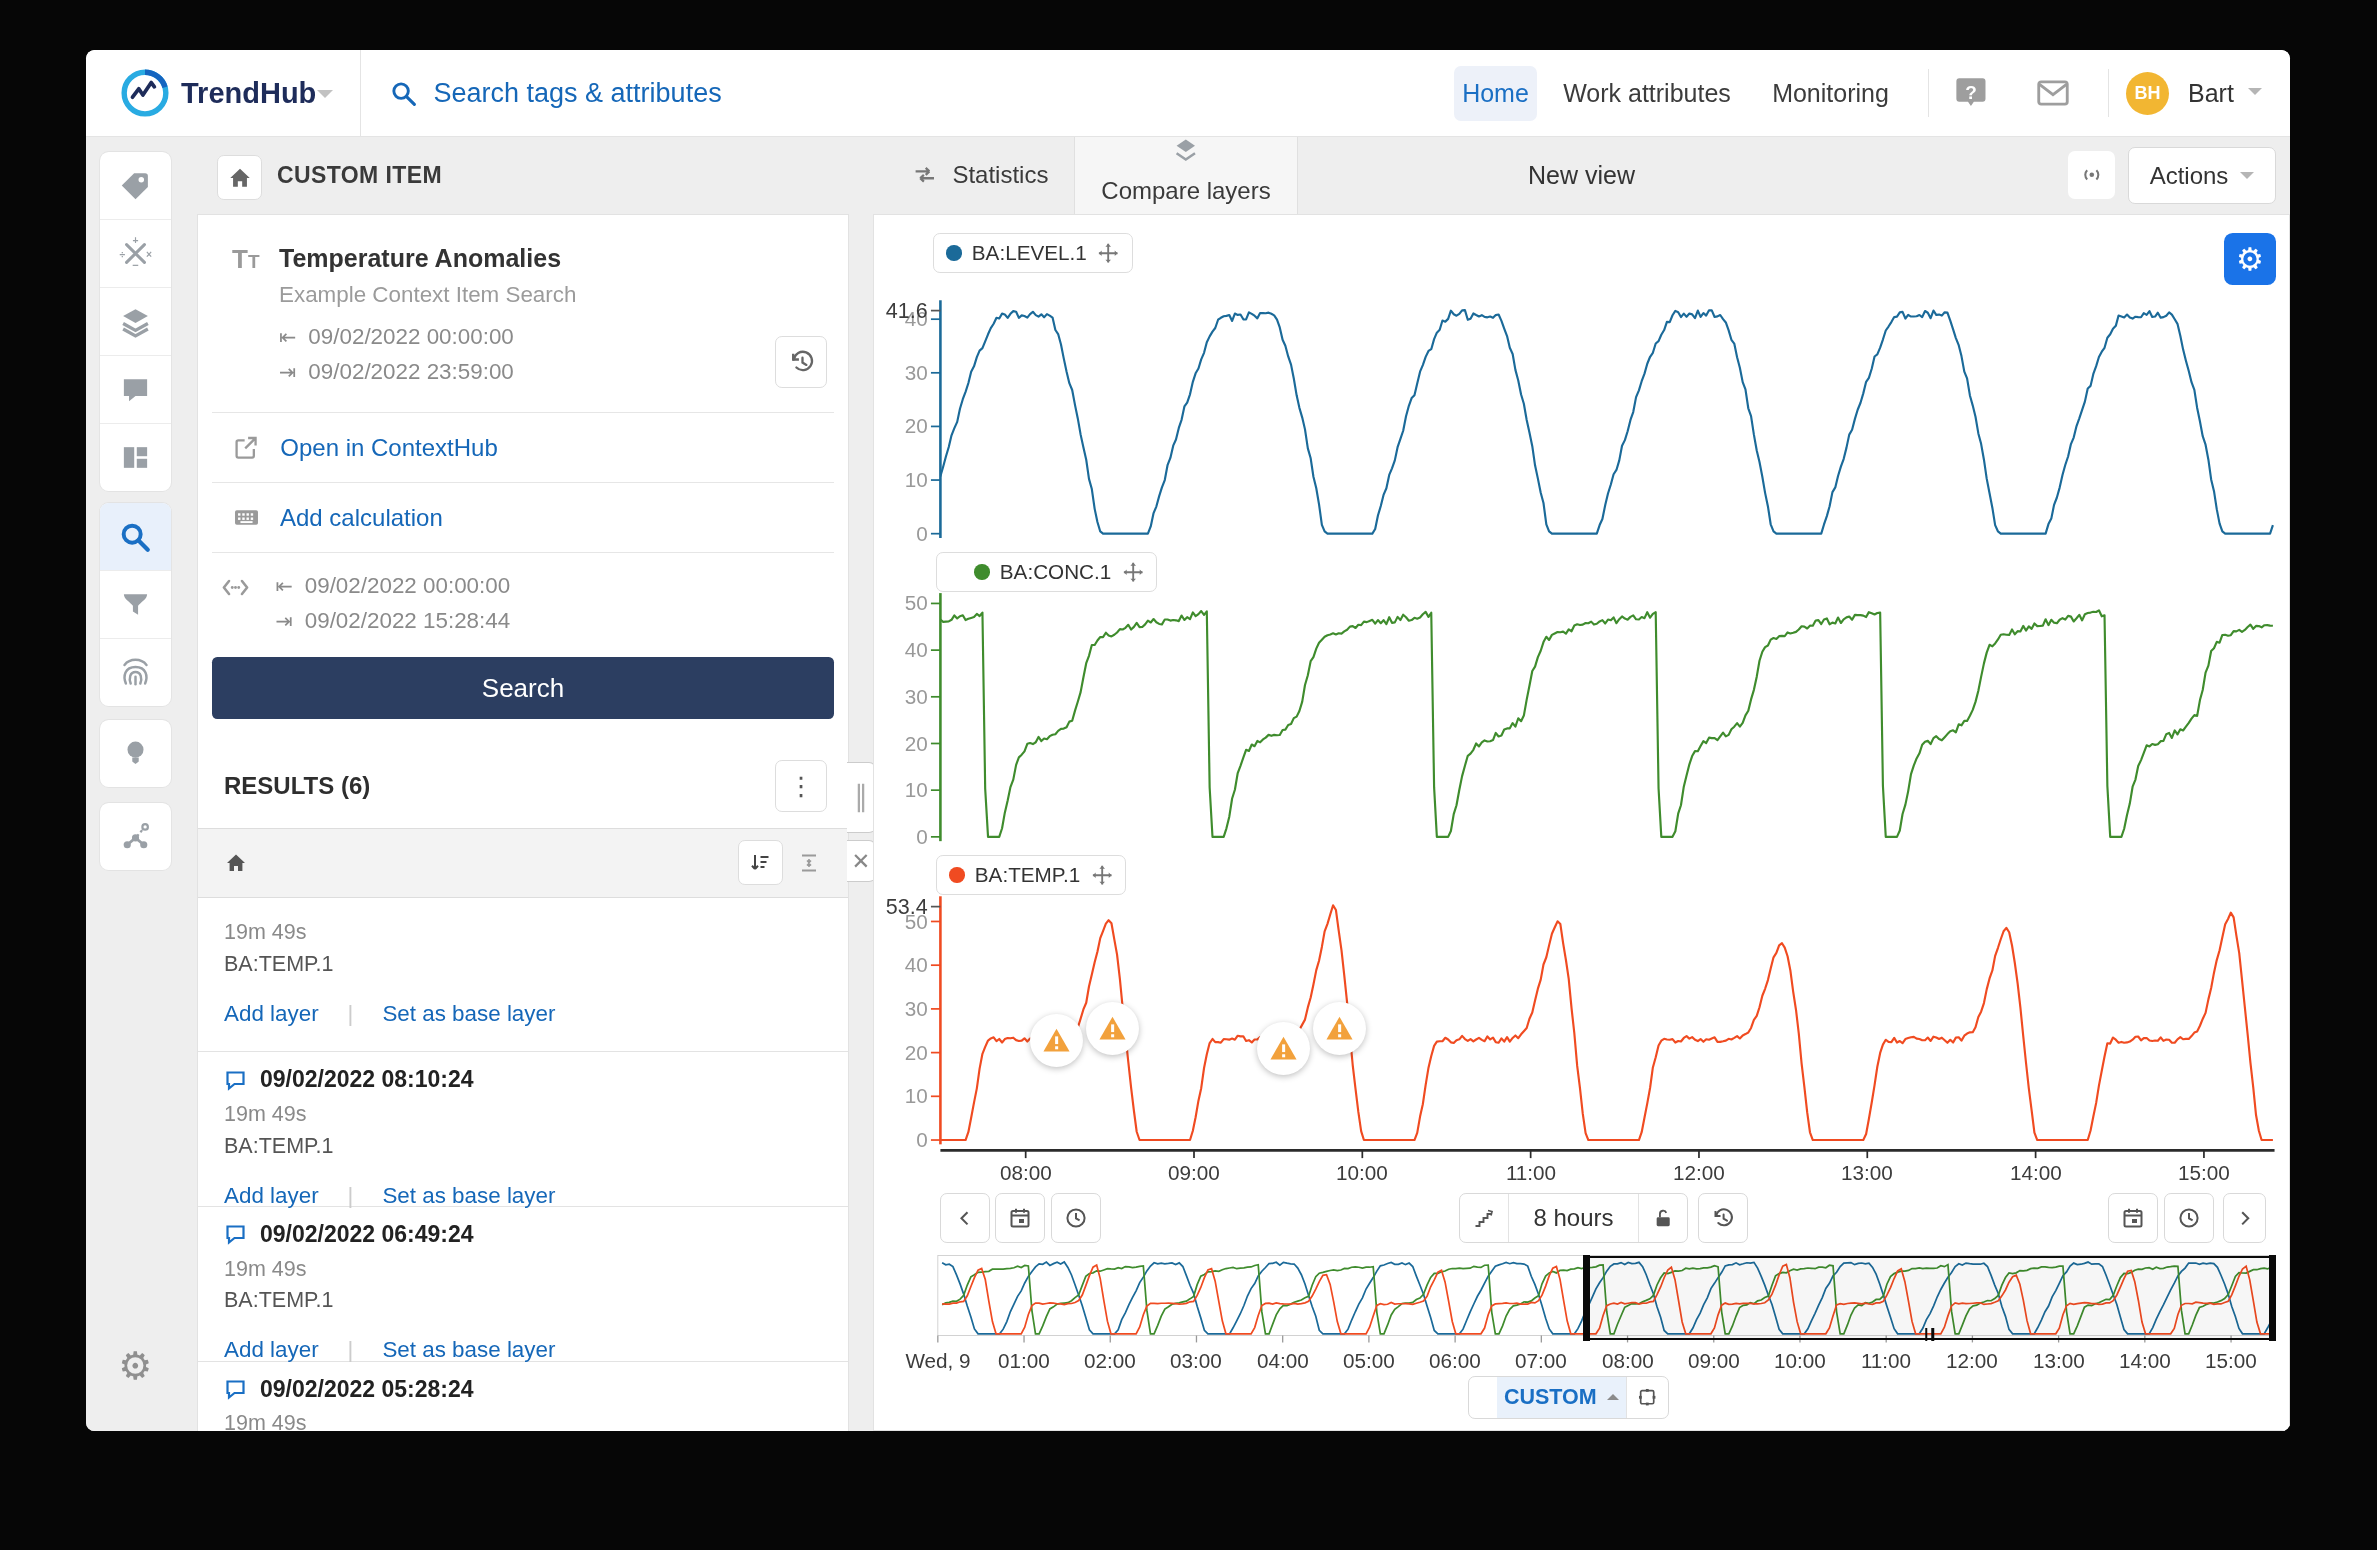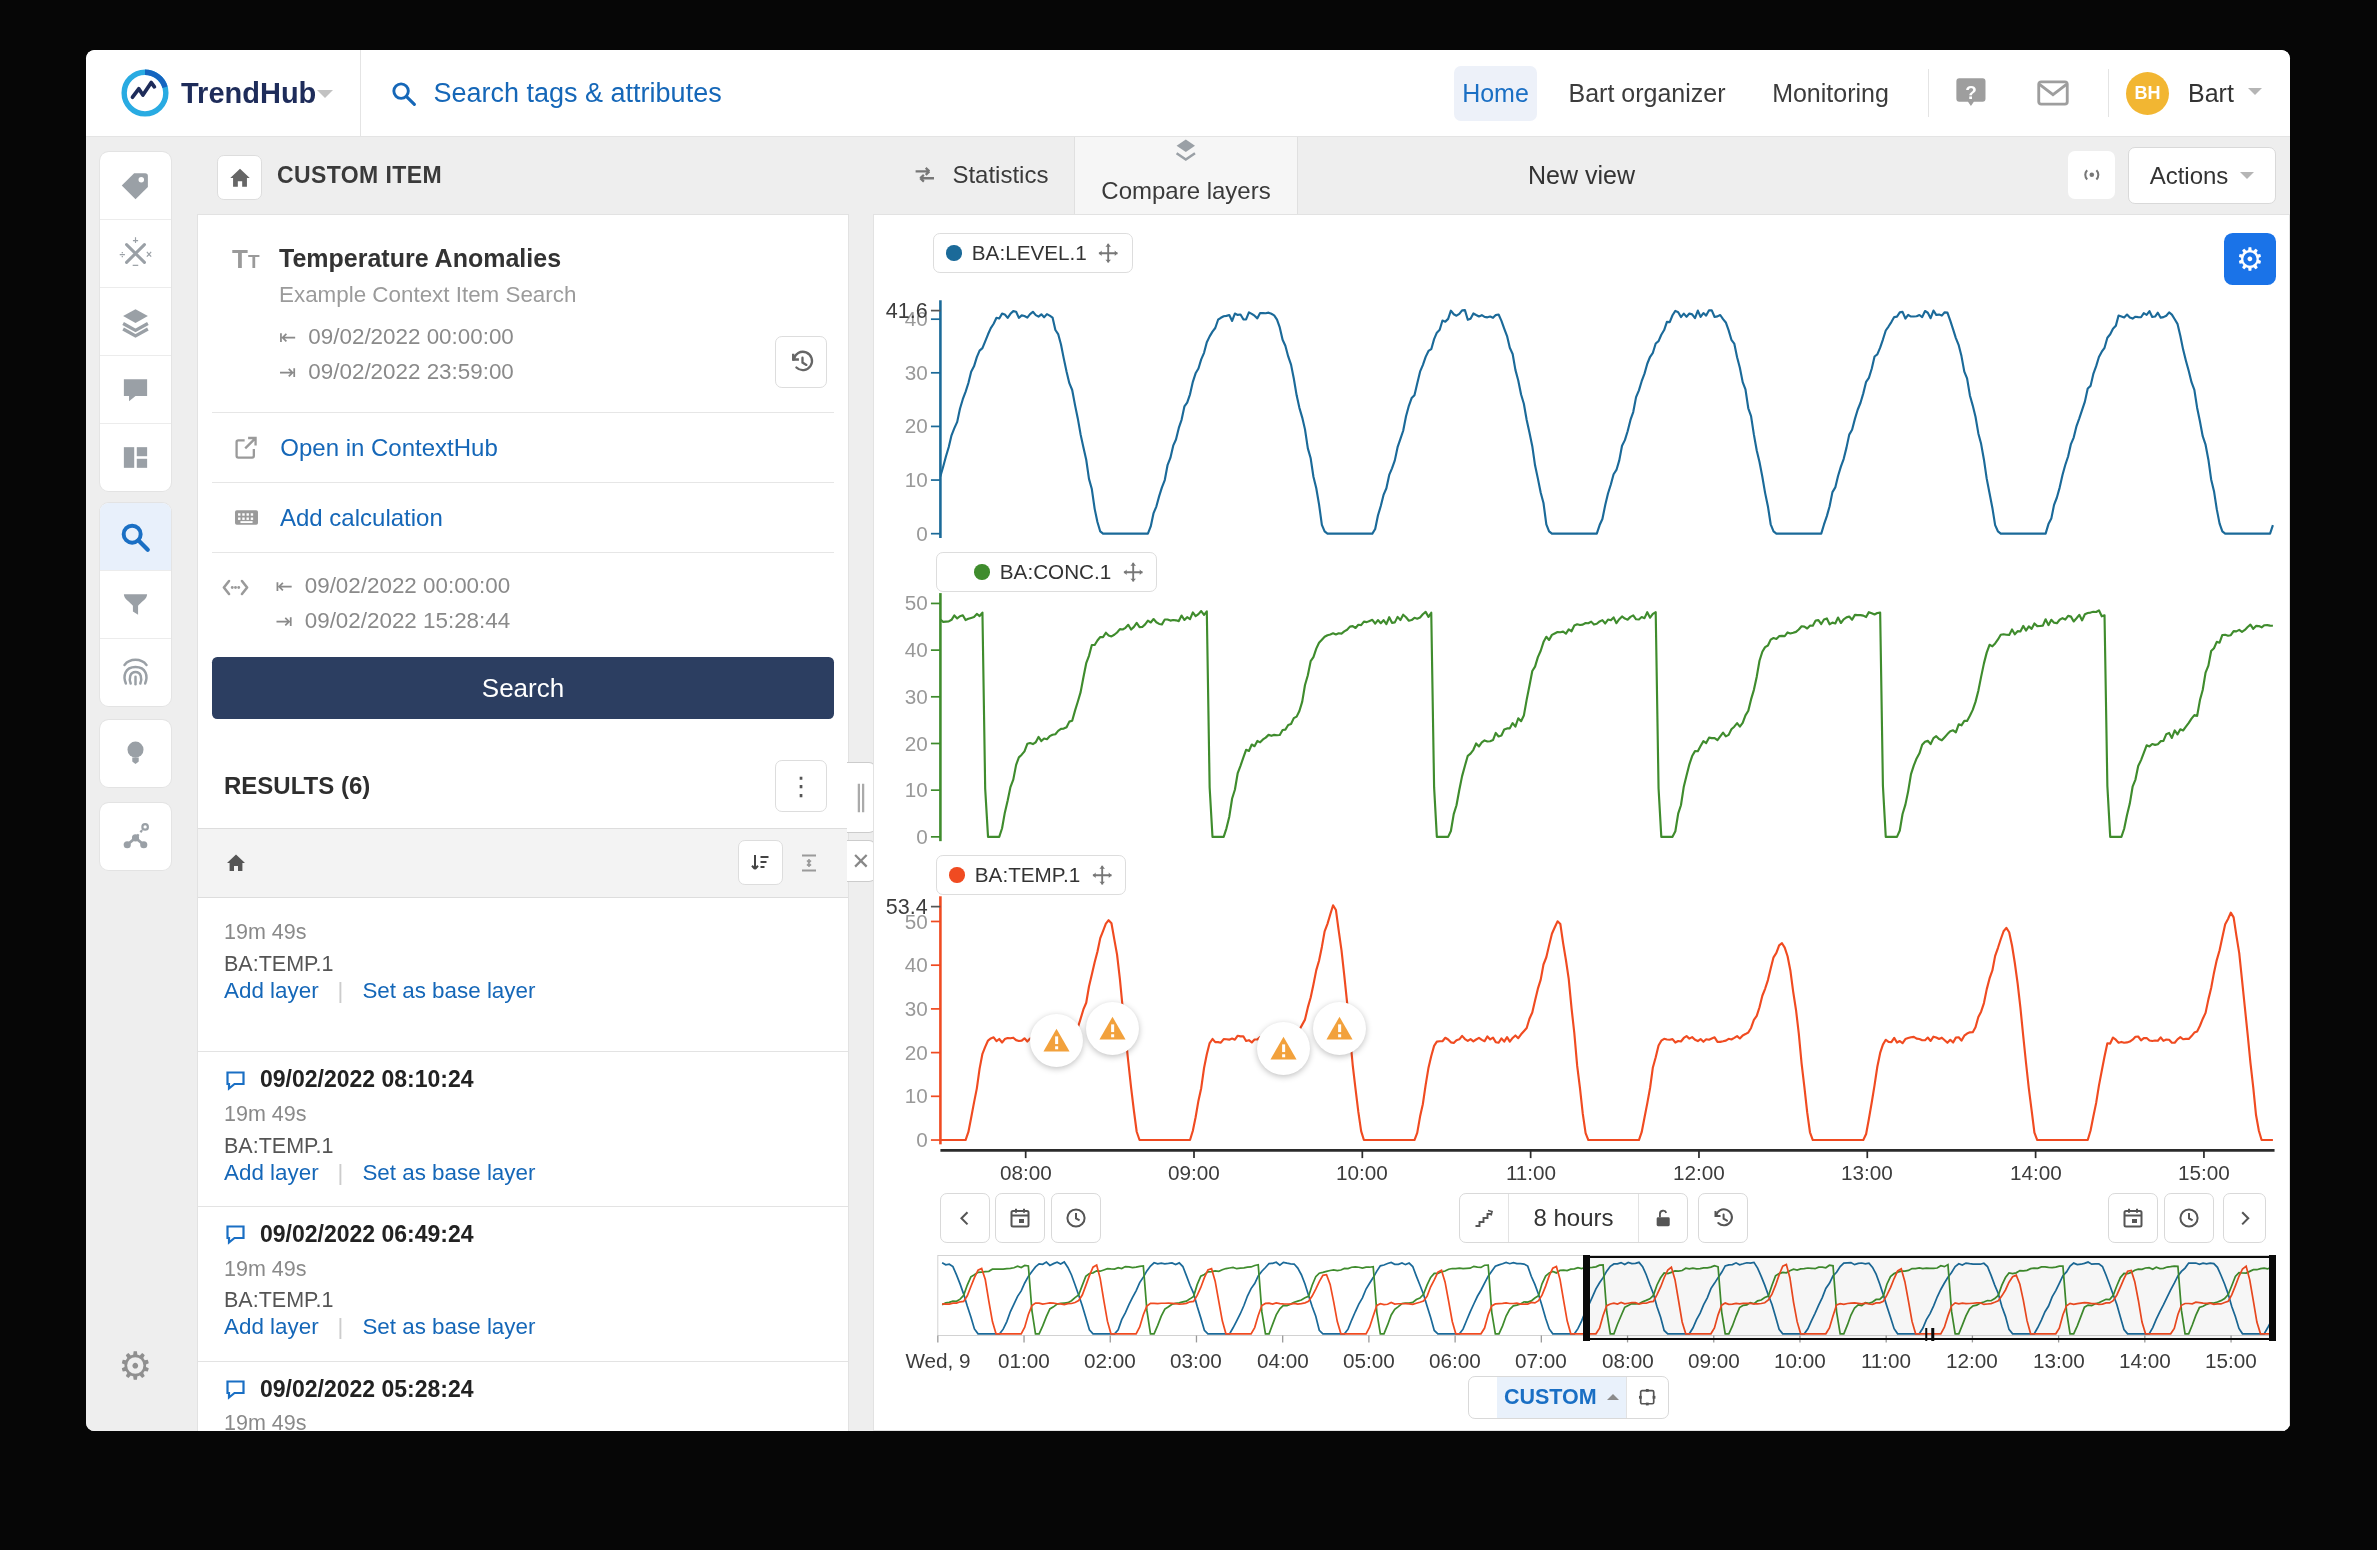--- a/index.html
+++ b/index.html
@@ -44,21 +44,21 @@
   .search-btn{margin:17px 13.8px 0 13.8px;height:62px;background:#2c3e61;border-radius:5.2px;color:#fff;
     font-size:26px;display:flex;align-items:center;justify-content:center;cursor:pointer;}
   .sq-btn{width:50px;height:50px;background:#fff;border:0.9px solid #ddd;border-radius:6.9px;display:flex;align-items:center;justify-content:center;cursor:pointer;}
   .res-head-row{display:flex;justify-content:space-between;align-items:center;margin:41px 20.7px 0 26px;}
   .res-table-head{margin-top:15.5px;height:68px;background:#f3f3f3;border-top:0.9px solid #ddd;border-bottom:0.9px solid #ddd;
     display:flex;align-items:center;justify-content:space-between;padding:0 17px 0 26px;}
   .result-item{border-bottom:0.9px solid #e3e3e3;padding:13.8px 13.8px 0 26px;height:140px;}
   .ri-row1{display:flex;align-items:center;gap:12px;font-size:23px;font-weight:700;color:#222;}
   .ri-dur{margin-top:8.6px;color:#8a8a8a;font-size:21.5px;}
   .ri-tag{margin-top:6.9px;color:#555;font-size:21.5px;}
-  .ri-links{margin-top:1px;font-size:22.4px;color:#1567b8;display:flex;gap:19px;align-items:center;}
+  .ri-links{margin-top:24px;font-size:22.4px;color:#1567b8;display:flex;gap:29px;align-items:center;}
   .ri-sep{color:#ccc;}
   
   .split-tab{position:absolute;left:761px;width:27.6px;background:#fff;border:0.9px solid #ccc;border-left:none;
     border-radius:0 6.9px 6.9px 0;display:flex;align-items:center;justify-content:center;color:#888;}
   
   .main{position:absolute;left:787px;top:0;right:0;bottom:0;}
   .main-toolbar{position:absolute;left:0;top:0;right:0;height:78px;display:flex;align-items:center;}
   .tb-item{display:flex;align-items:center;gap:13.8px;font-size:24px;color:#3a3a3a;height:78px;padding:0 26px;cursor:pointer;}
   .tb-div{width:0.9px;height:78px;background:#e0e0e0;}
   .view-title{position:absolute;left:50%;transform:translateX(-50%);top:0;height:78px;line-height:78px;font-size:25px;color:#333;}
@@ -112,21 +112,21 @@
     <div class="nav-caret"></div>
     <div class="nav-divider" style="left:274px"></div>
     <div class="search-row">
       <svg width="29" height="29" viewBox="0 0 24 24">
         <circle cx="10" cy="10" r="6" fill="none" stroke="#1567b8" stroke-width="2.4"></circle>
         <path d="M14.5 14.5L21 21" stroke="#1567b8" stroke-width="2.6" stroke-linecap="round"></path>
       </svg>
       <span>Search tags &amp; attributes</span>
     </div>
     <div class="nav-tab active" style="left:1368px;width:83px">Home</div>
-    <div class="nav-tab" style="left:1475px;width:172px">Bart organizer</div>
+    <div class="nav-tab" style="left:1475px;width:172px">Work attributes</div>
     <div class="nav-tab" style="left:1680px;width:129px">Monitoring</div>
     <div class="nav-divider" style="left:1842px;top:19px;bottom:19px"></div>
     <svg class="help-badge" style="left:1866px;top:24px" viewBox="0 0 24 24">
       <path d="M4 3h16a2 2 0 012 2v12a2 2 0 01-2 2h-6l-2 3-2-3H4a2 2 0 01-2-2V5a2 2 0 012-2z" fill="#9e9e9e" transform="translate(0,0) scale(0.92) translate(1,0)"></path>
       <text x="12" y="15.5" text-anchor="middle" font-size="12" font-weight="bold" fill="#fff">?</text>
     </svg>
     <svg class="help-badge" style="left:1948px;top:24px" viewBox="0 0 24 24">
       <rect x="3" y="5" width="18" height="14" rx="1.5" fill="none" stroke="#9e9e9e" stroke-width="1.8"></rect>
       <path d="M3.5 6.5L12 13l8.5-6.5" fill="none" stroke="#9e9e9e" stroke-width="1.8"></path>
     </svg>

